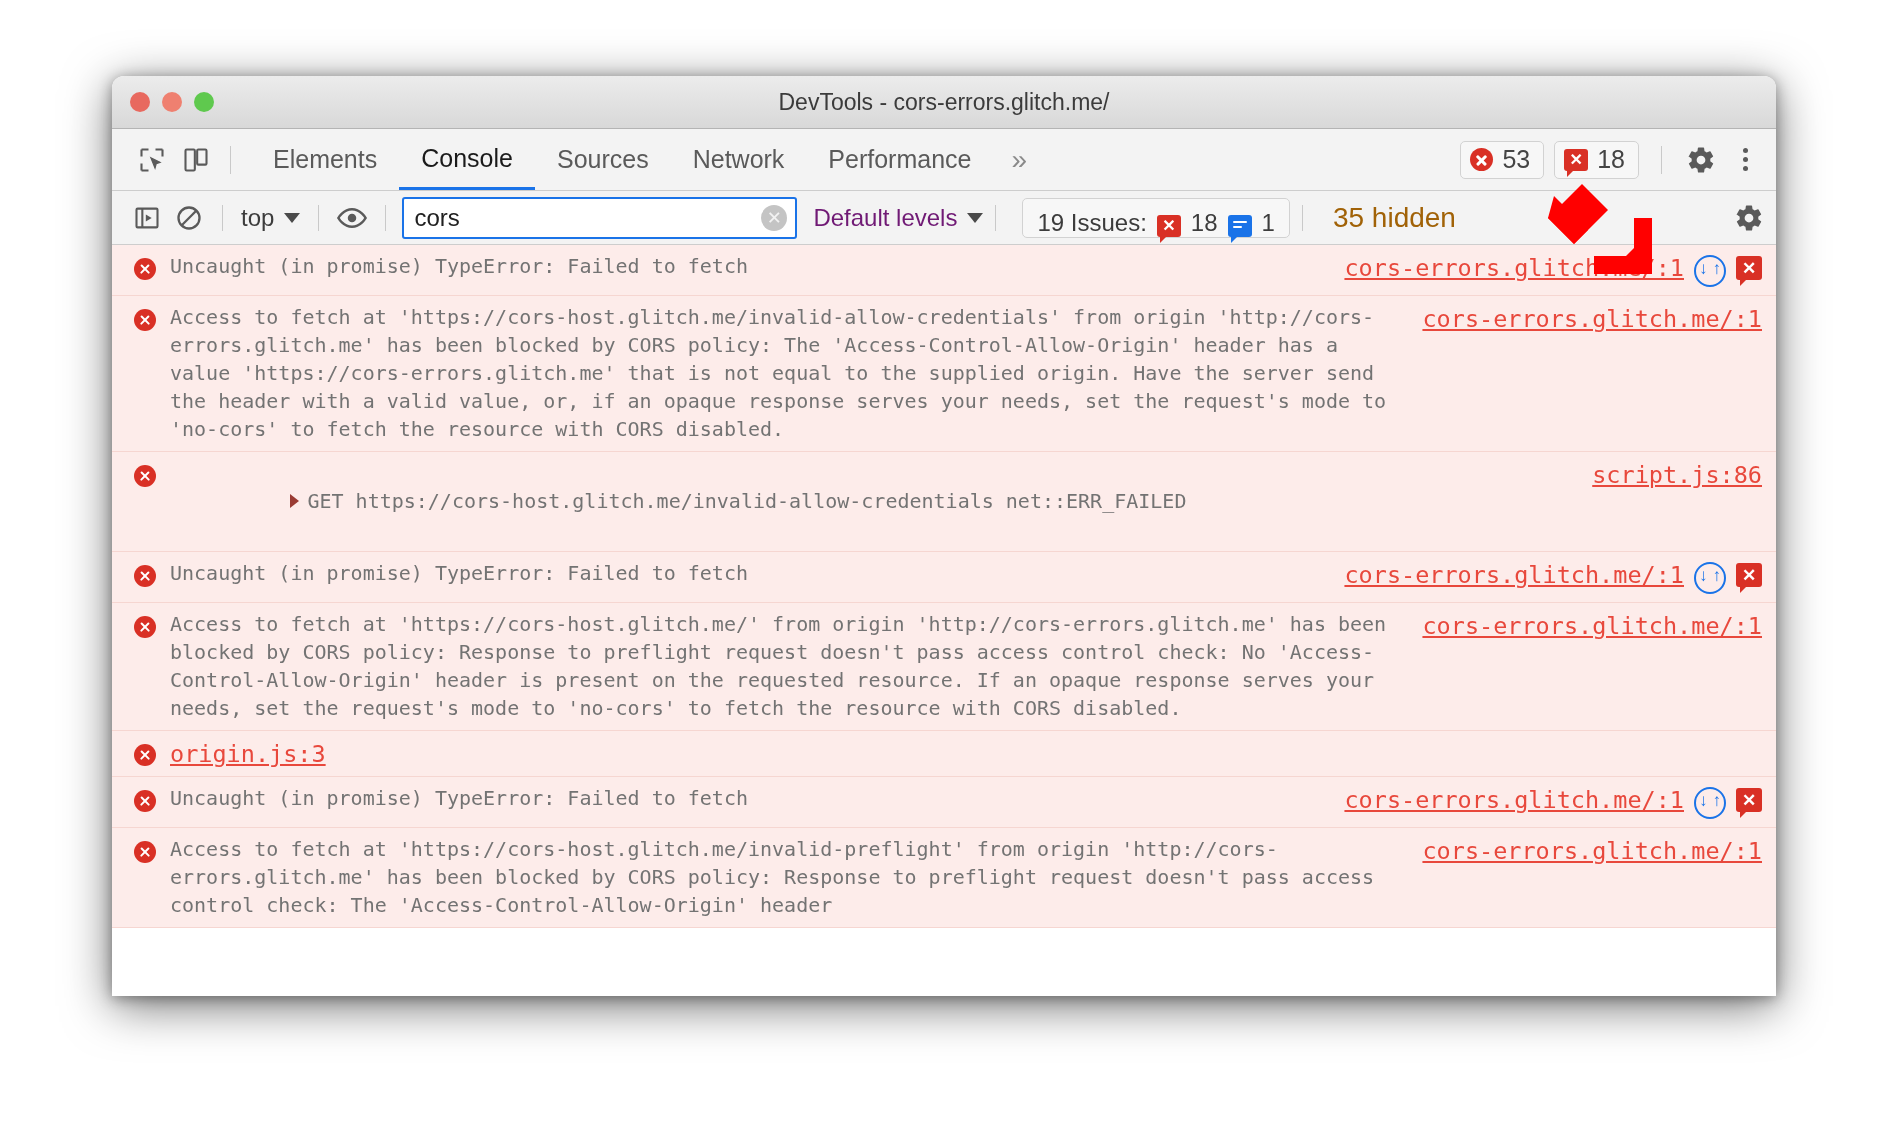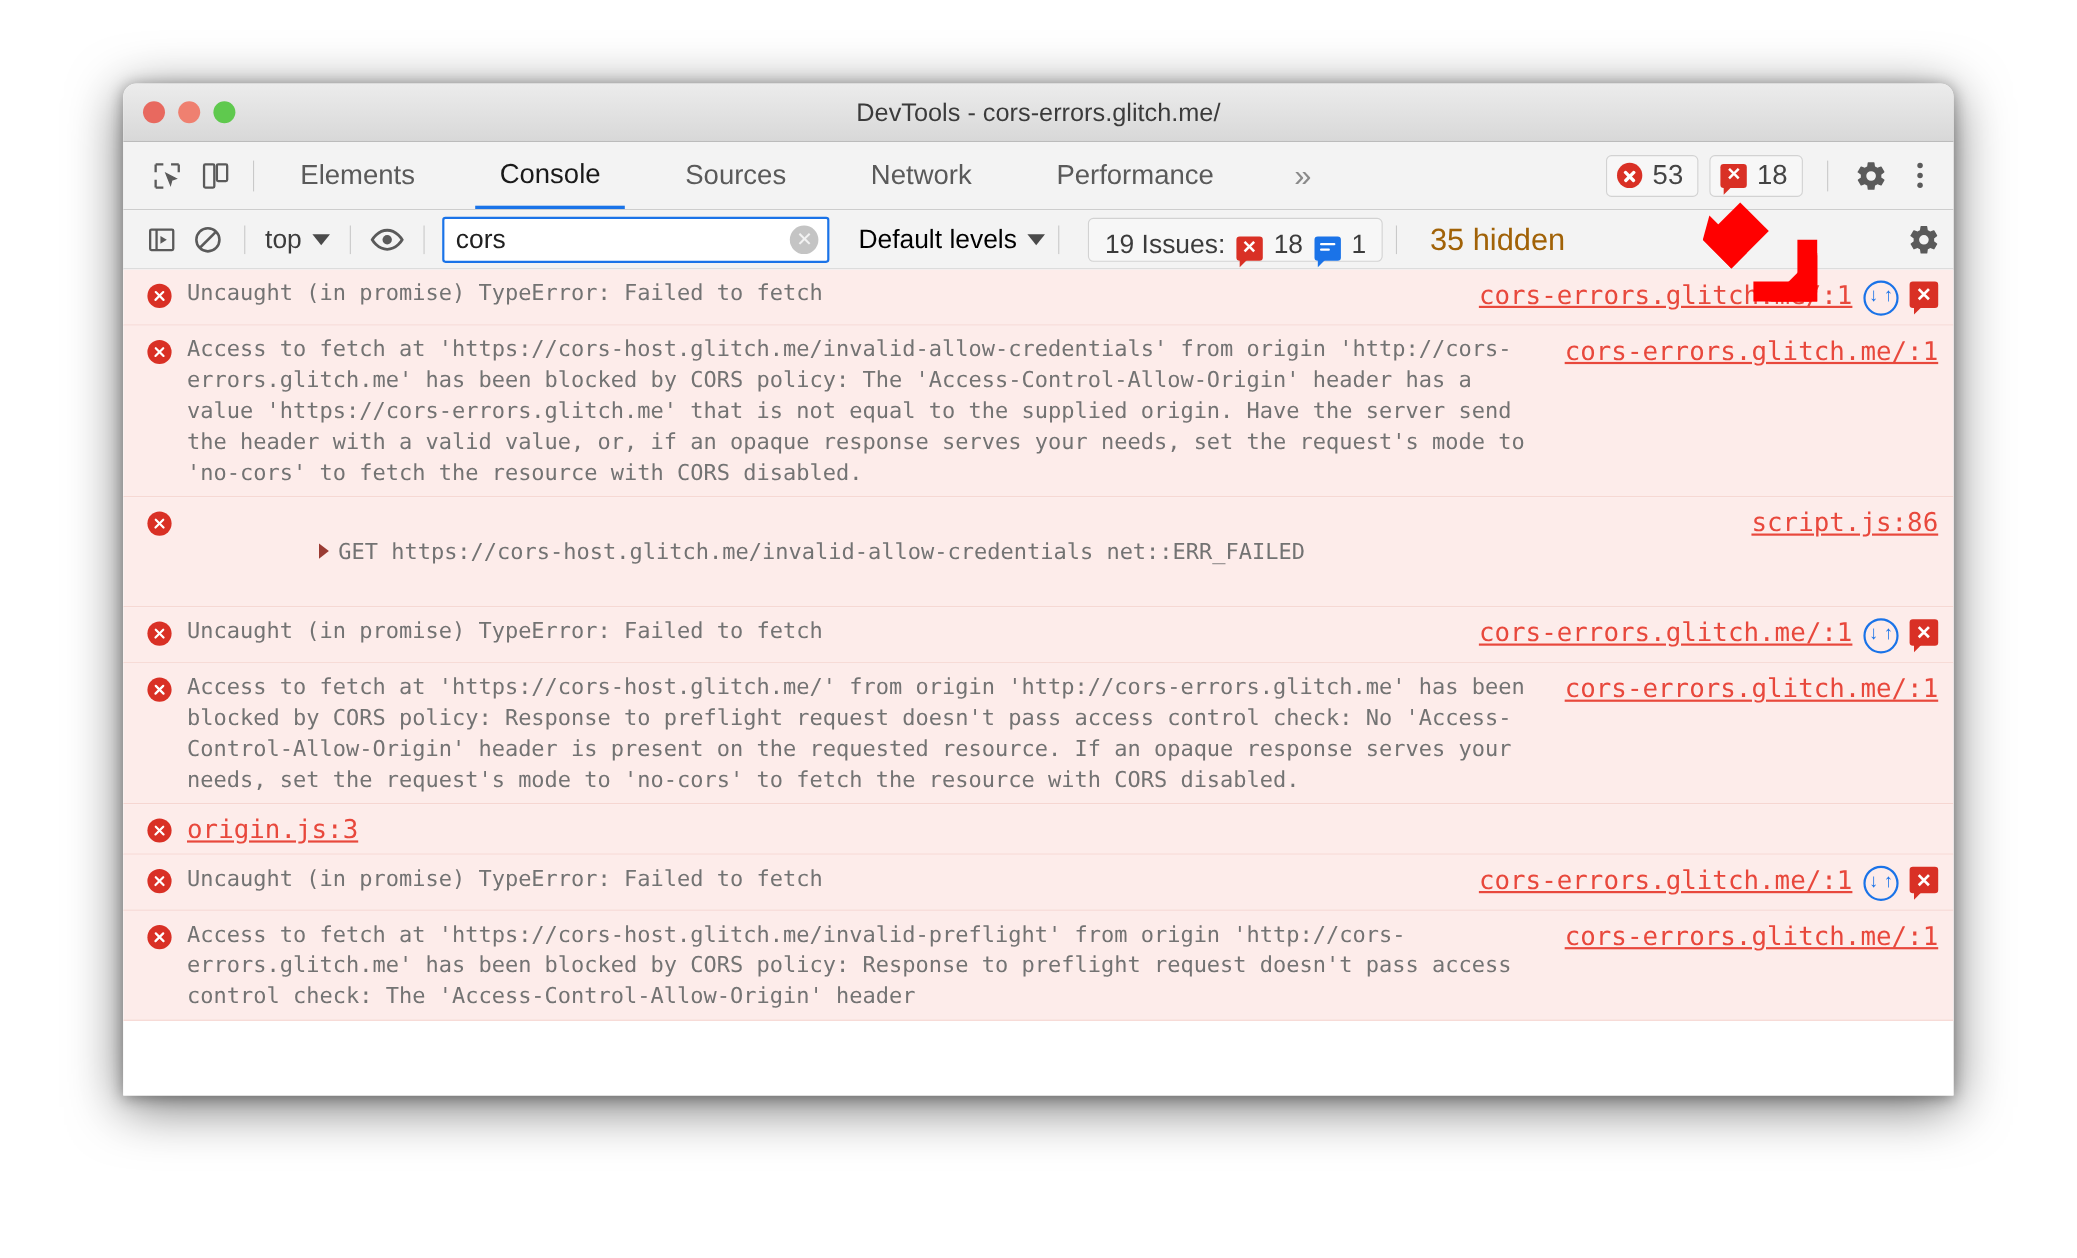--- a/index.html
+++ b/index.html
@@ -72,21 +72,20 @@
   .vsep {
     width: 1px; height: 28px;
     background: #c9c9c9;
     margin: 0 12px;
   }
   .tabs {
     display: flex;
     align-items: flex-start;
     height: 100%;
     margin-left: 8px;
-    gap: 33px;
   }
   .tab {
     font-size: 25px;
     color: #5a5a5a;
     padding: 0 22px;
     height: 100%;
     display: flex; align-items: center;
     box-sizing: border-box;
   }
   .tab.active {
@@ -207,21 +206,21 @@
     padding: 0 6px;
   }
   .caret {
     width: 0; height: 0;
     border-left: 8px solid transparent;
     border-right: 8px solid transparent;
     border-top: 10px solid #4a4a4a;
   }
   .search-wrap {
     position: relative;
-    width: 352px; height: 42px;
+    width: 395px; height: 42px;
     margin-left: 4px;
   }
   .search-input {
     width: 100%; height: 100%;
     box-sizing: border-box;
     border: 2px solid #1a73e8;
     border-radius: 3px;
     background: #fff;
     font-size: 24px;
     color: #202020;
@@ -232,22 +231,22 @@
   .search-clear {
     position: absolute;
     right: 10px; top: 50%; transform: translateY(-50%);
     width: 26px; height: 26px; border-radius: 50%;
     background: #c4c4c4;
     display: flex; align-items: center; justify-content: center;
     color: #f2f2f2; font-size: 18px; line-height: 1;
   }
   .levels {
     display: flex; align-items: center; gap: 10px;
-    font-size: 24px; color: #000000;
-    margin-left: 26px;
+    font-size: 24px; color: #701a75;
+    margin-left: 16px;
   }
   .issues-chip {
     display: flex; align-items: flex-end; gap: 10px;
     border: 1px solid #d2d2d2;
     border-radius: 5px;
     background: #f7f7f7;
     height: 40px;
     padding: 0 14px;
     box-sizing: border-box;
     font-size: 24px;

